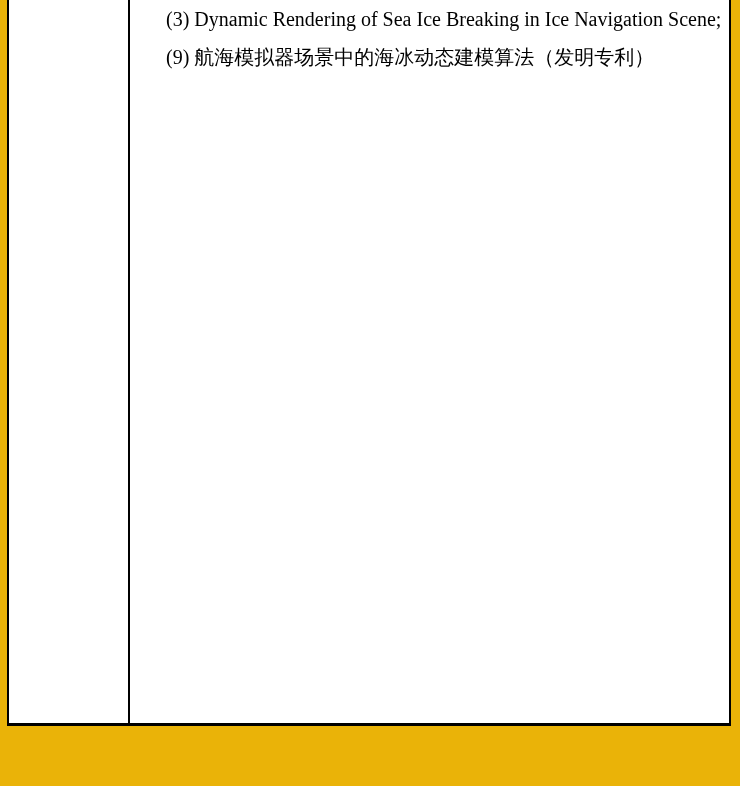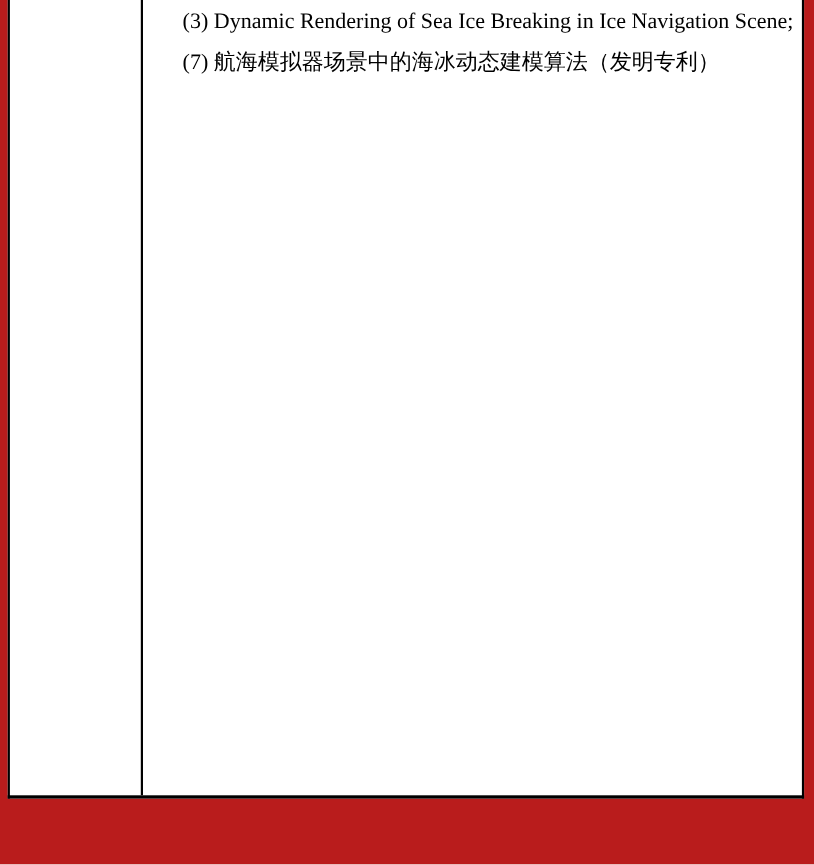--- a/index.html
+++ b/index.html
@@ -4,21 +4,21 @@
 <style>
   html, body {
     margin: 0;
     padding: 0;
     background: #ffffff;
   }
   .page {
     position: relative;
     width: 740px;
     height: 786px;
-    background: #b91c1c;
+    background: #eab308;
     overflow: hidden;
   }
   .doc-table {
     position: absolute;
     left: 7px;
     top: 0;
     width: 724px;
     height: 726px;
     box-sizing: border-box;
     border-left: 2px solid #000000;
@@ -52,16 +52,16 @@
   }
 </style>
 </head>
 <body>
 
 <div class="page">
   <div class="doc-table">
     <div class="cell-left"></div>
     <div class="cell-right">
       <div class="line">(3) Dynamic Rendering of Sea Ice Breaking in Ice Navigation Scene;</div>
-      <div class="line">(7) 航海模拟器场景中的海冰动态建模算法（发明专利）</div>
+      <div class="line">(9) 航海模拟器场景中的海冰动态建模算法（发明专利）</div>
     </div>
   </div>
 </div>
 
 </body></html>

